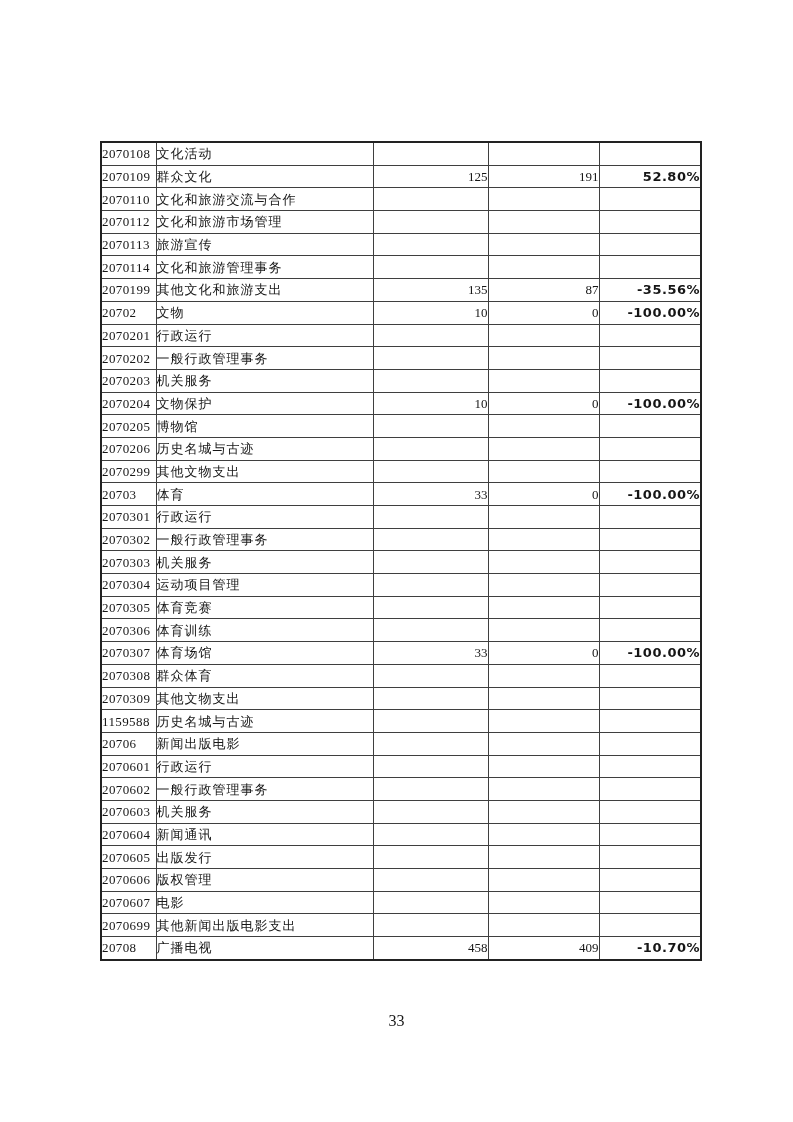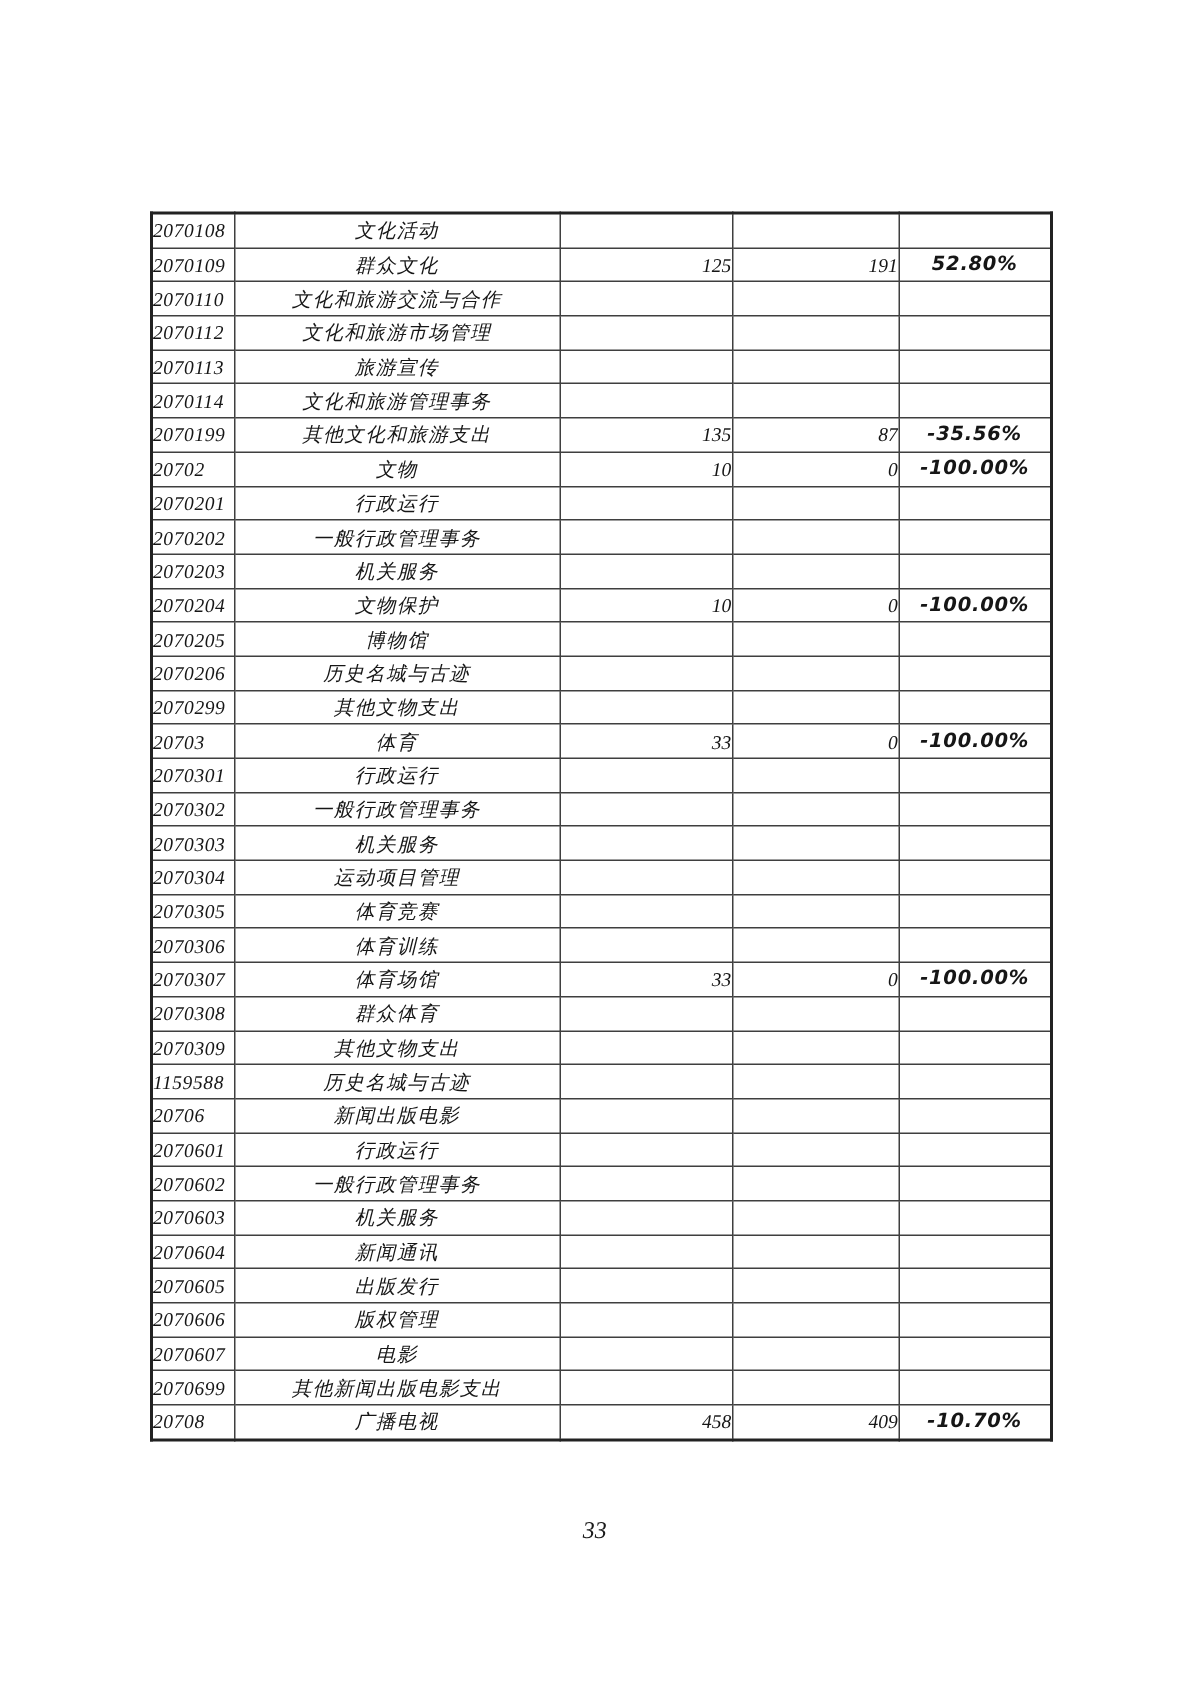--- a/index.html
+++ b/index.html
@@ -8,21 +8,20 @@
     background: #ffffff;
   }
   .page {
     position: relative;
     width: 793px;
     height: 1122px;
     background: #ffffff;
     overflow: hidden;
     font-family: "Liberation Serif", "DejaVu Serif", serif;
     color: #161616;
-    font-style: italic;
   }
   table.budget {
     position: absolute;
     left: 100px;
     top: 141px;
     width: 600px;
     border-collapse: collapse;
     table-layout: fixed;
     border: 2px solid #222222;
   }
@@ -30,24 +29,24 @@
     border: 1px solid #3f3f3f;
     height: 21.7px;
     font-size: 13px;
     line-height: 1;
     vertical-align: middle;
     overflow: hidden;
     white-space: nowrap;
     padding: 0;
   }
   td.c0 { padding-left: 4px; letter-spacing: 0.4px; }
-  td.c1 { padding-left: 5px; letter-spacing: 1px; font-size: 13.5px; text-align: center; }
+  td.c1 { padding-left: 5px; letter-spacing: 1px; font-size: 13.5px; }
   td.c2, td.c3 { text-align: right; padding-right: 3px; }
   td.c4 {
-    text-align: center;
+    text-align: right;
     padding-right: 2px;
     font-weight: bold;
     font-family: "DejaVu Sans", "Liberation Sans", sans-serif;
     font-size: 12.5px;
     letter-spacing: 0.5px;
   }
   .page-number {
     position: absolute;
     left: 0;
     top: 1012px;

